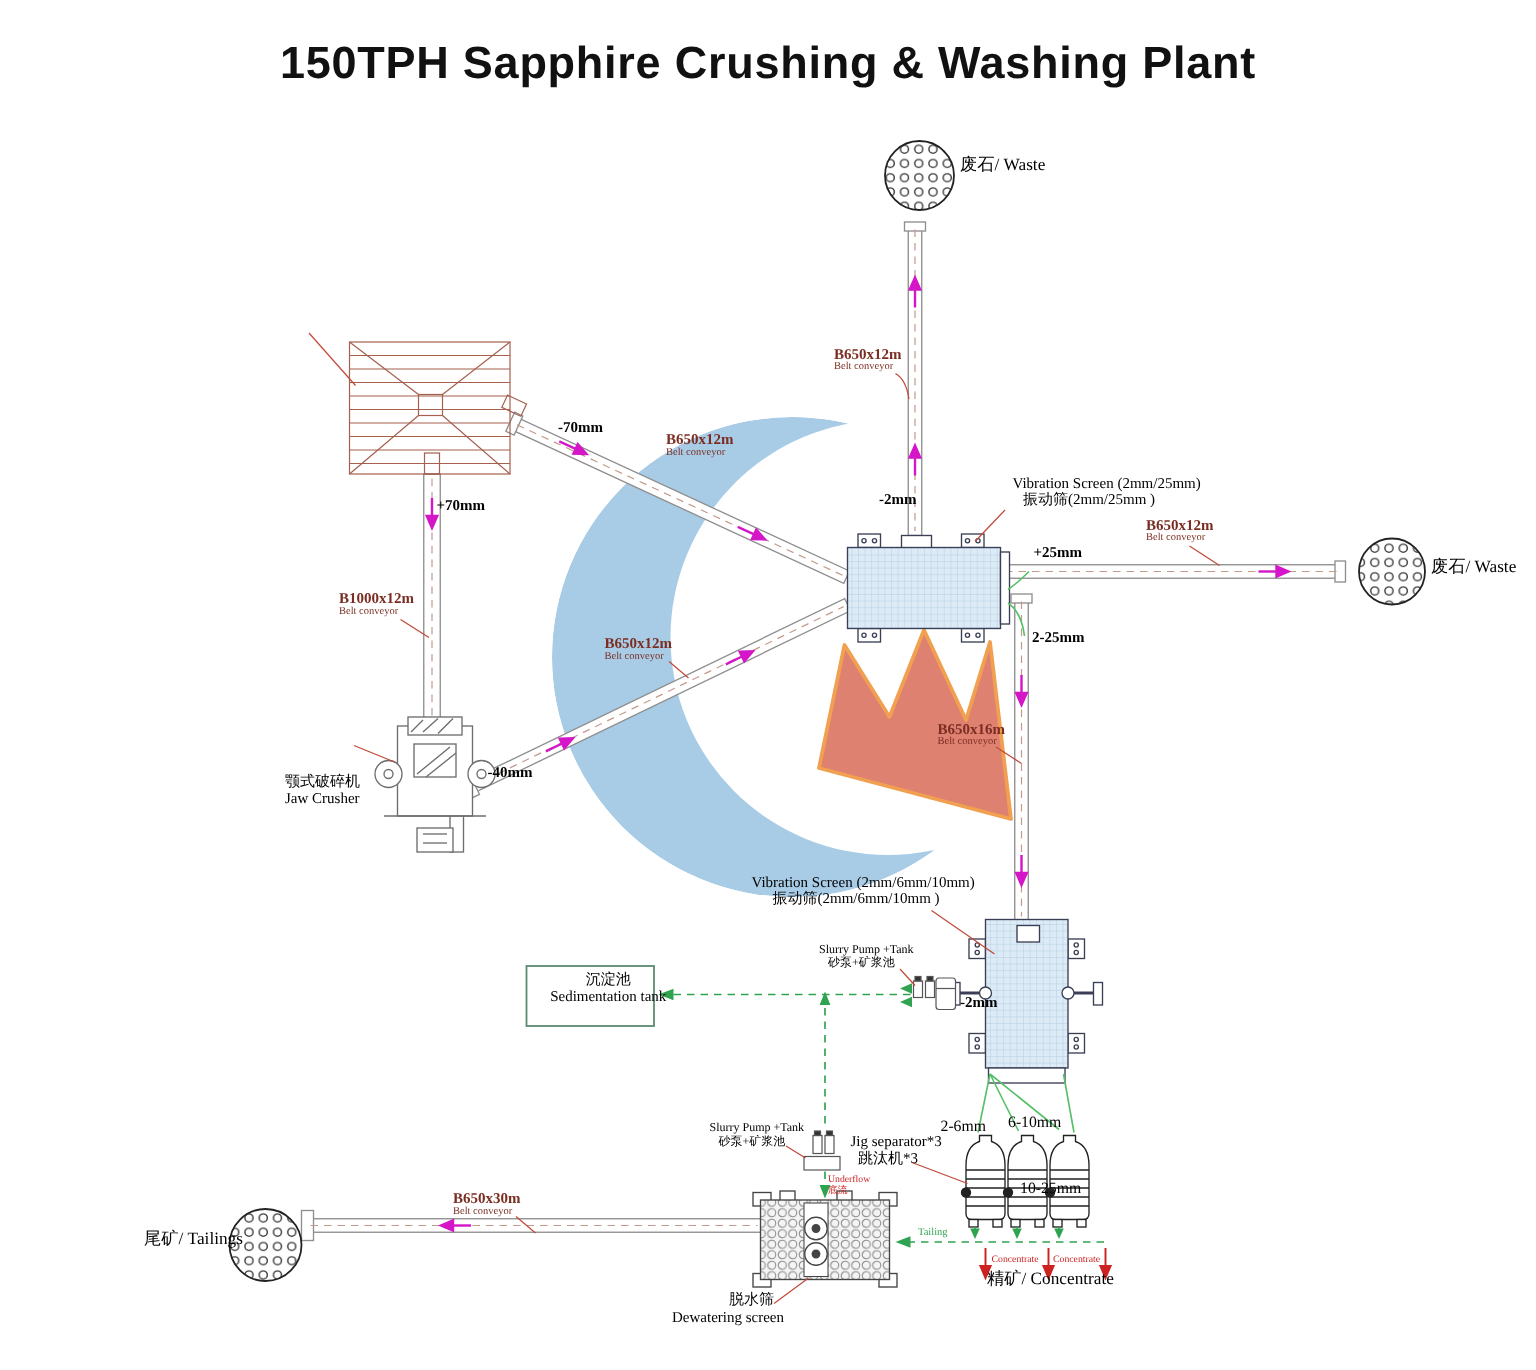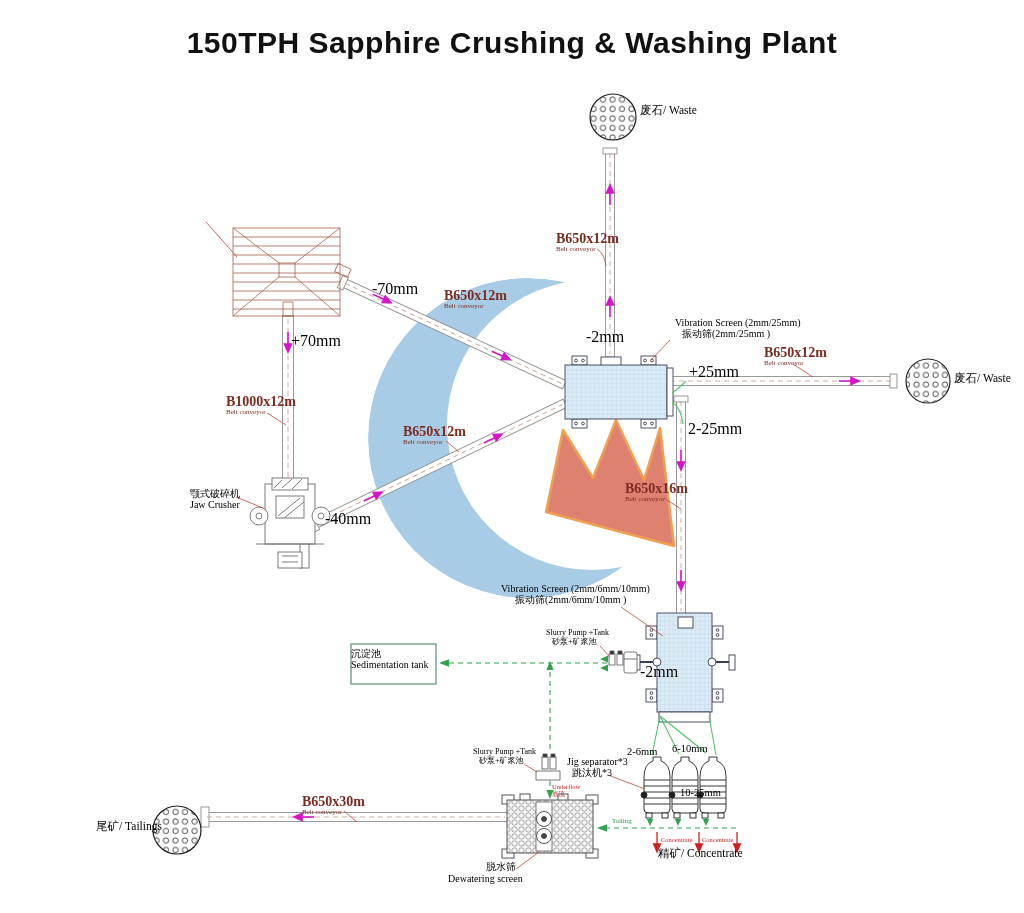--- a/index.html
+++ b/index.html
@@ -4,29 +4,29 @@
 <style>
   html,body{margin:0;padding:0;background:#fff;}
   #stage{position:relative;width:1024px;height:913px;background:#fff;overflow:hidden;
          font-family:"Liberation Serif","DejaVu Serif",serif;}
   #diagram-svg{position:absolute;left:0;top:0;}
   .title{position:absolute;top:26px;left:0;width:1024px;text-align:center;
          font-family:"Liberation Sans","DejaVu Sans",sans-serif;font-size:30px;color:#111;
          letter-spacing:.5px;font-weight:600;}
   .lbl{position:absolute;font-size:10px;color:#000;white-space:nowrap;line-height:1.12;}
   .big{font-size:11.5px;}
-  .flow{font-weight:normal;font-size:16px;}
+  .flow{font-weight:bold;font-size:10px;}
   .sz{font-weight:normal;font-size:10.5px;}
   .conv{color:#7b2d22;}
-  .conv .spec{display:block;font-size:14px;font-weight:bold;}
+  .conv .spec{display:block;font-size:10px;font-weight:bold;}
   .conv .type{display:block;font-size:7px;margin-top:-1px;}
   .pump{font-size:8px;}
   .tinyred{color:#cc2222;font-size:6.5px;}
   .tinygreen{color:#2fa34f;font-size:7px;}
-  .ctr{}
+  .ctr{text-align:center;margin-left:12px;}
   .rt{text-align:right;}
 </style>
 </head>
 <body>
 
 <div id="stage">
 
 <svg id="diagram-svg" width="1024" height="913" viewBox="0 0 1024 913">
   <defs>
     <mask id="crescent">
@@ -365,21 +365,21 @@
 </div>
 <div class="lbl conv" style="left:625px;top:481px;">
   <span class="spec">B650x16m</span>
   <span class="type">Belt conveyor</span>
 </div>
 <div class="lbl conv" style="left:302px;top:794px;">
   <span class="spec">B650x30m</span>
   <span class="type">Belt conveyor</span>
 </div>
 
-<div class="lbl" style="left:190px;top:488px;">
+<div class="lbl" style="left:190px;top:516px;">
   <div>颚式破碎机</div>
   <div>Jaw Crusher</div>
 </div>
 
 <div class="lbl" style="left:675px;top:317px;">
   <div>Vibration Screen (2mm/25mm)</div>
   <div style="padding-left:7px;">振动筛(2mm/25mm )</div>
 </div>
 
 <div class="lbl" style="left:501px;top:583px;">

